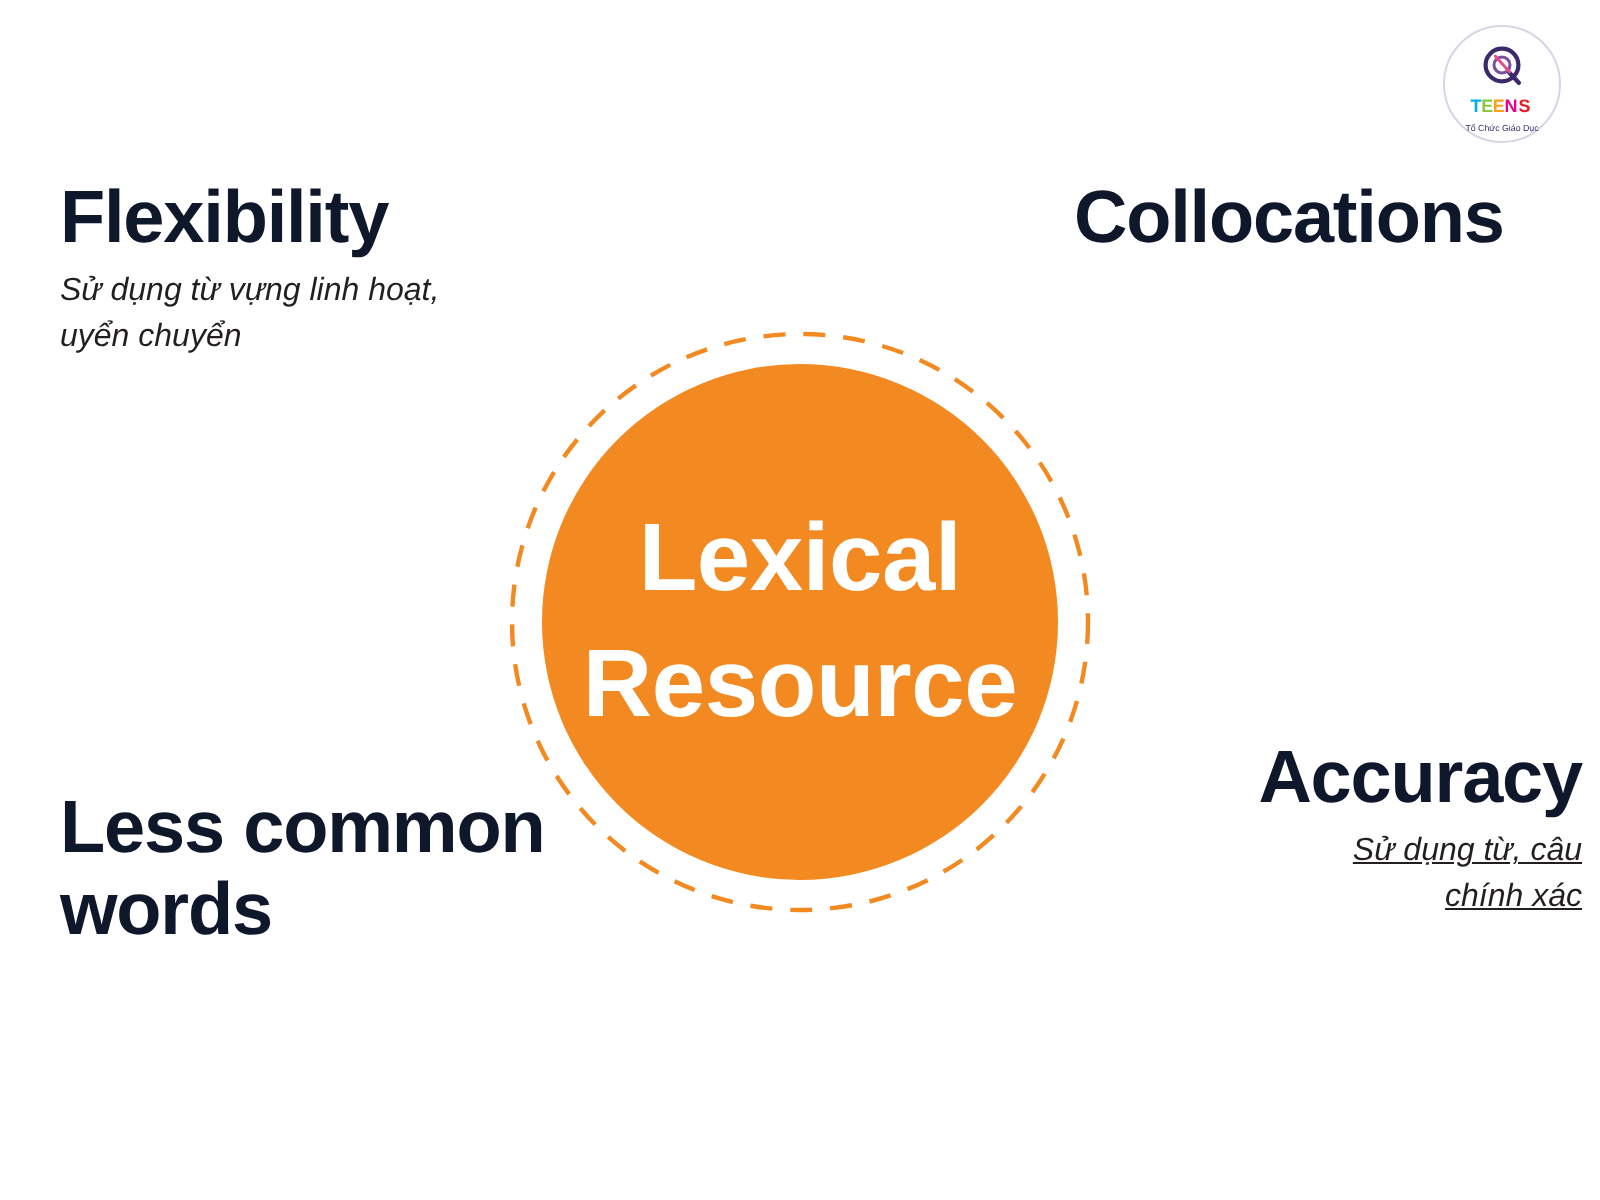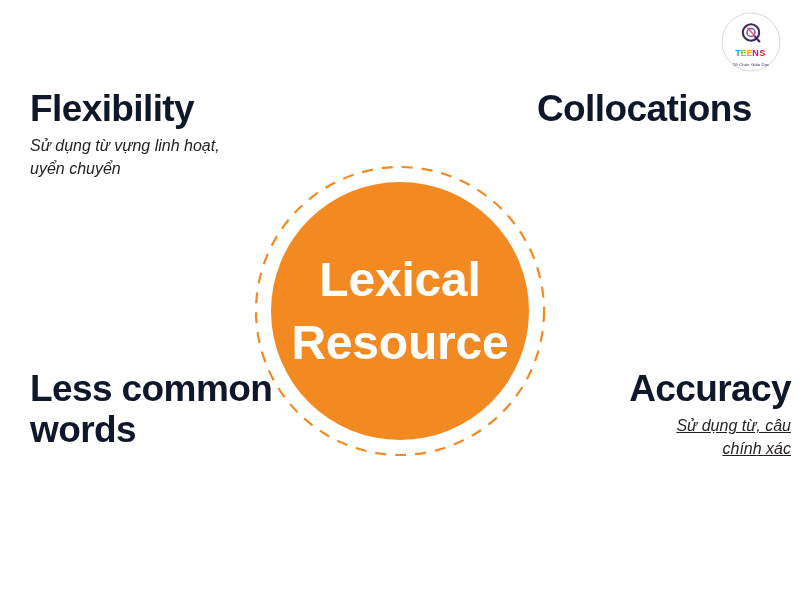--- a/index.html
+++ b/index.html
@@ -84,21 +84,21 @@
     line-height: 1.42;
     margin: 0;
     white-space: pre-line;
   }
 
   #block-flexibility      { left: 30px;  top: 88px;  width: 285px; }
   #block-collocations     { left: 537px; top: 88px;  width: 250px; }
   #block-lesscommon       { left: 30px;  top: 368px; width: 290px; }
   #block-accuracy         { left: 566px; top: 368px; width: 225px; text-align: right; }
 
-  #block-lesscommon .block-title { margin-bottom: 4px; }
+  #block-lesscommon .block-title { margin-bottom: 4px; margin-top: 25px; }
   #block-accuracy .block-body,
   #block-accuracy .block-title { padding-left: 0; }
   #block-accuracy .block-body { padding-left: 0px; text-decoration: underline; }
 
   
   #logo {
     position: absolute;
     left: 713px;
     top: 9px;
     width: 76px;

